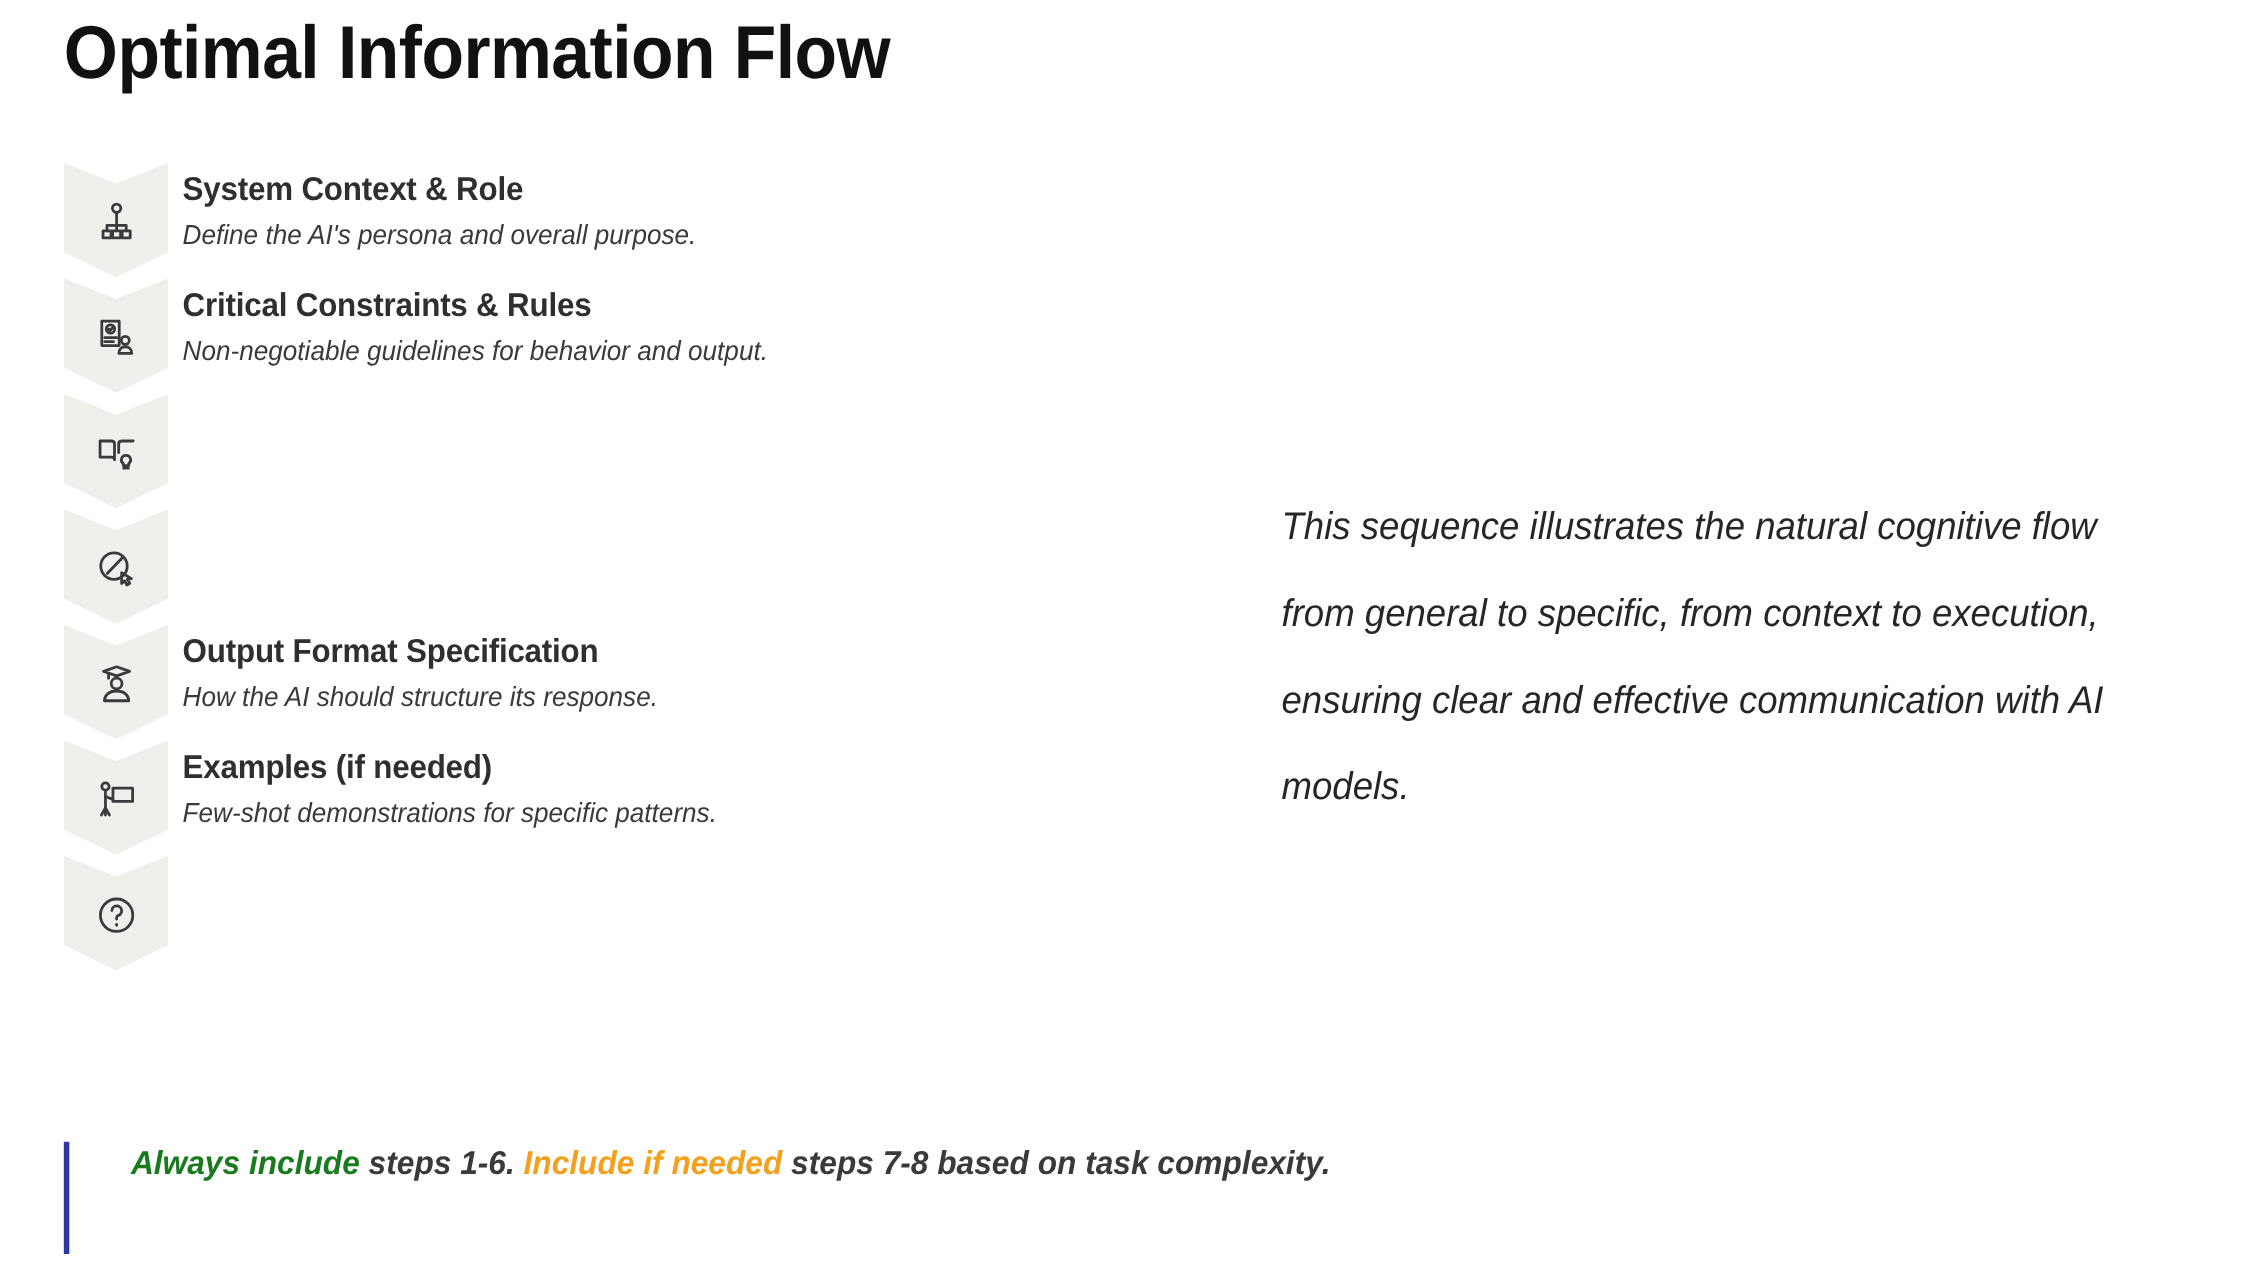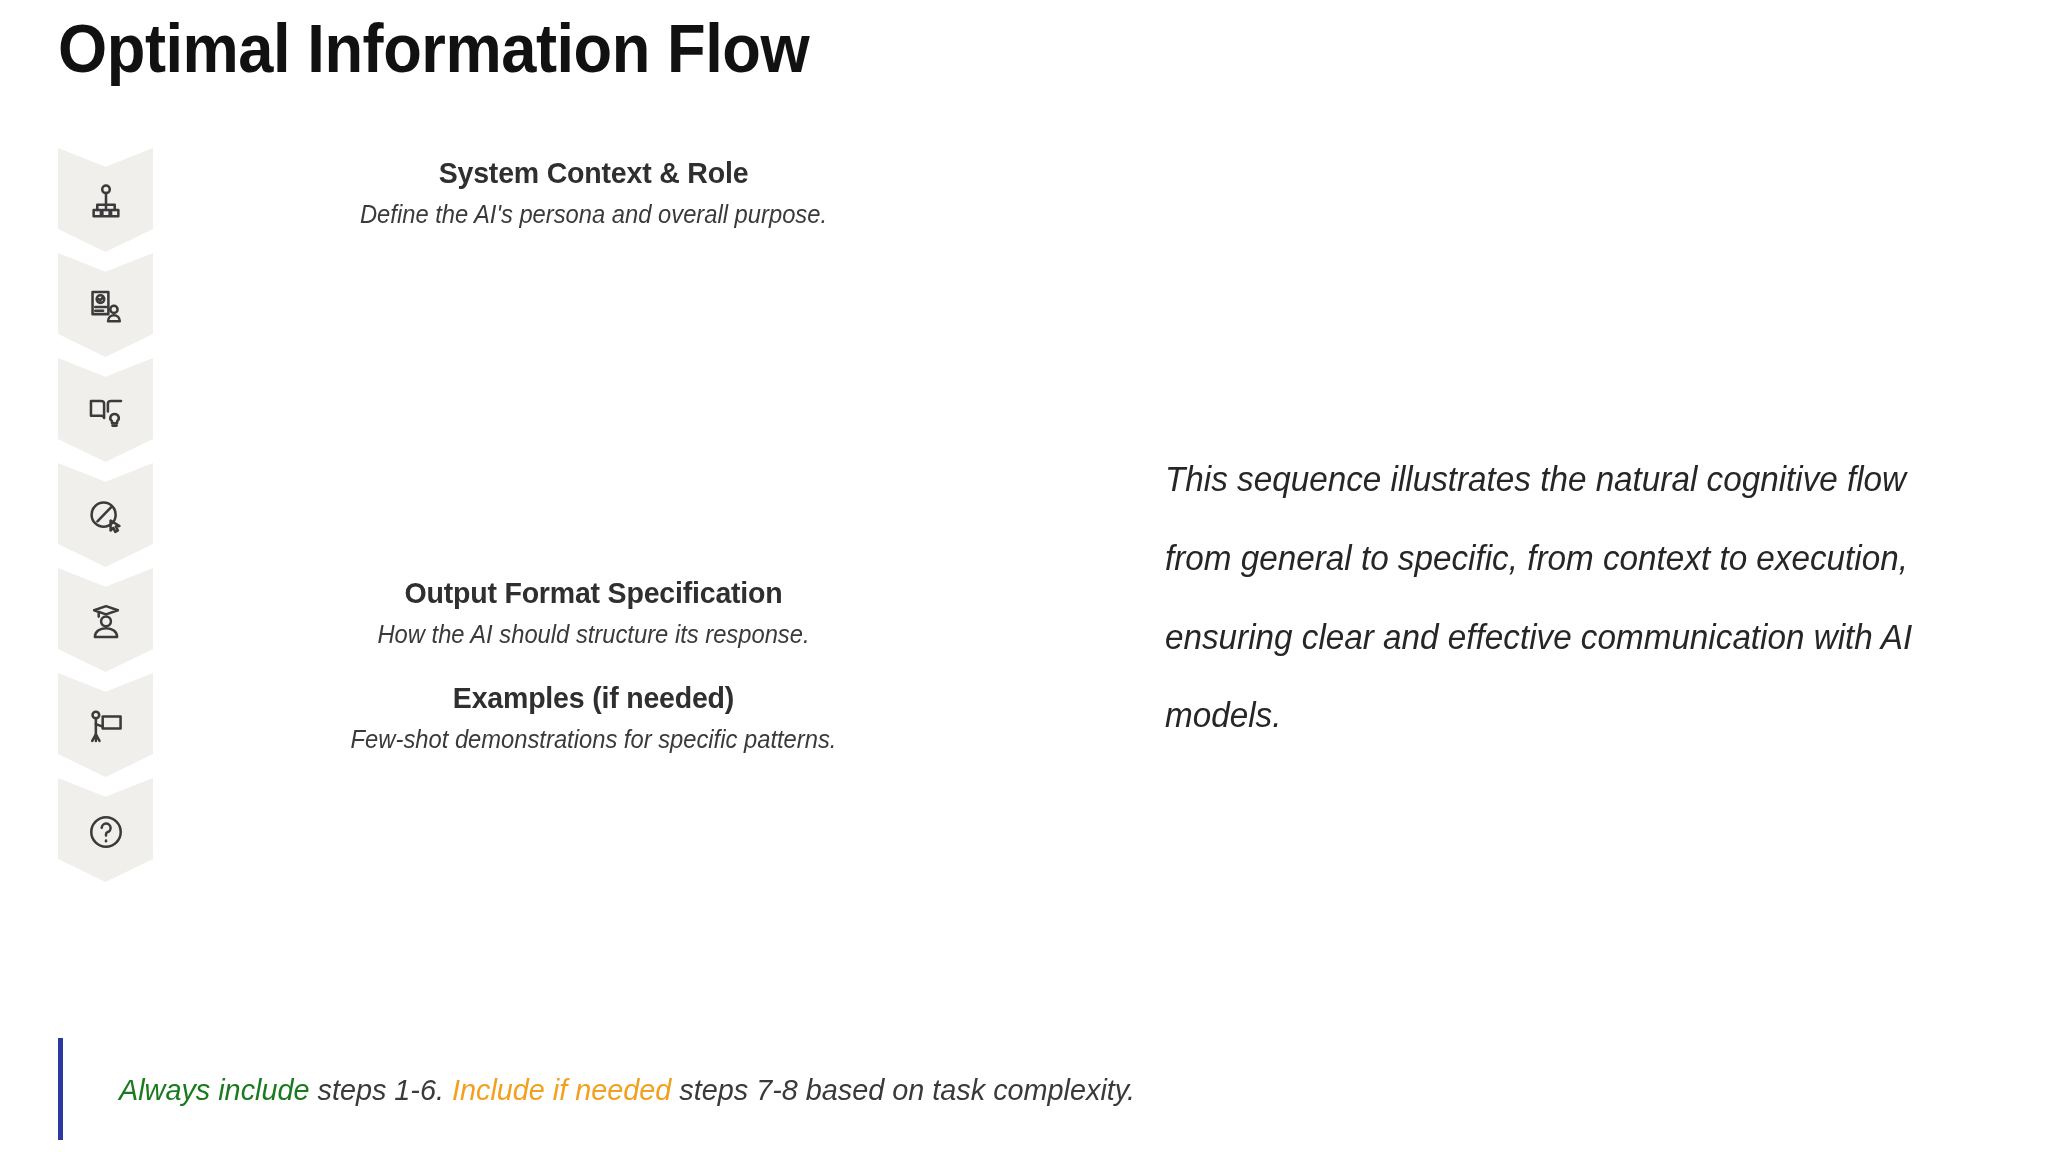--- a/index.html
+++ b/index.html
@@ -66,21 +66,20 @@
     stroke-width: 1.6;
     stroke-linecap: round;
     stroke-linejoin: round;
   }
 
   .step-text {
     position: absolute;
     left: 166px;
     top: 6px;
     width: 900px;
-    text-align: center;
   }
   .step-title {
     font-size: 30px;
     font-weight: 700;
     color: #2f2f2f;
     letter-spacing: -0.2px;
     line-height: 1.25;
     transform: scaleX(0.95);
     transform-origin: left center;
     white-space: nowrap;
@@ -113,21 +112,21 @@
   }
 
   
   .footer {
     position: absolute;
     left: 58px;
     top: 1038px;
     width: 1700px;
     height: 102px;
     display: flex;
-    align-items: center;
+    font-weight: bold;
   }
   .footer-bar {
     width: 5px;
     height: 102px;
     background: #2d39a0;
     flex: 0 0 auto;
   }
   .footer-text {
     margin-left: 56px;
     font-size: 30px;
@@ -168,20 +167,24 @@
     <div class="badge">
       <svg viewBox="0 0 24 24">
         <path d="M3.5 2.5h10v14h-10z"></path>
         <circle cx="8.5" cy="7" r="2.4"></circle>
         <path d="M7.4 7l0.8 0.9 1.7-1.8"></path>
         <path d="M5.2 12h7M5.2 14.3h5"></path>
         <circle cx="17" cy="13.5" r="2.3"></circle>
         <path d="M13.3 21c0-2.3 1.7-3.8 3.7-3.8s3.7 1.5 3.7 3.8z"></path>
       </svg>
     </div>
+    <div class="step-text">
+      <div class="step-title">Critical Constraints &amp; Rules</div>
+      <div class="step-desc">Non-negotiable guidelines for behavior and output.</div>
+    </div>
   </div>
 
   <div class="step-row">
     <div class="badge">
       <svg viewBox="0 0 24 24">
         <path d="M2.5 5h6.2c1.2 0 2.1 0.6 2.1 1.6v9.2c0-0.9-0.9-1.5-2.1-1.5H2.5z"></path>
         <path d="M21.5 5h-6.2c-1.2 0-2.1 0.6-2.1 1.6v5.1"></path>
         <path d="M17.4 13.2a2.6 2.6 0 0 0-1.6 4.7v1.2h3.2v-1.2a2.6 2.6 0 0 0-1.6-4.7z"></path>
         <path d="M16.1 20.6h2.6"></path>
       </svg>

